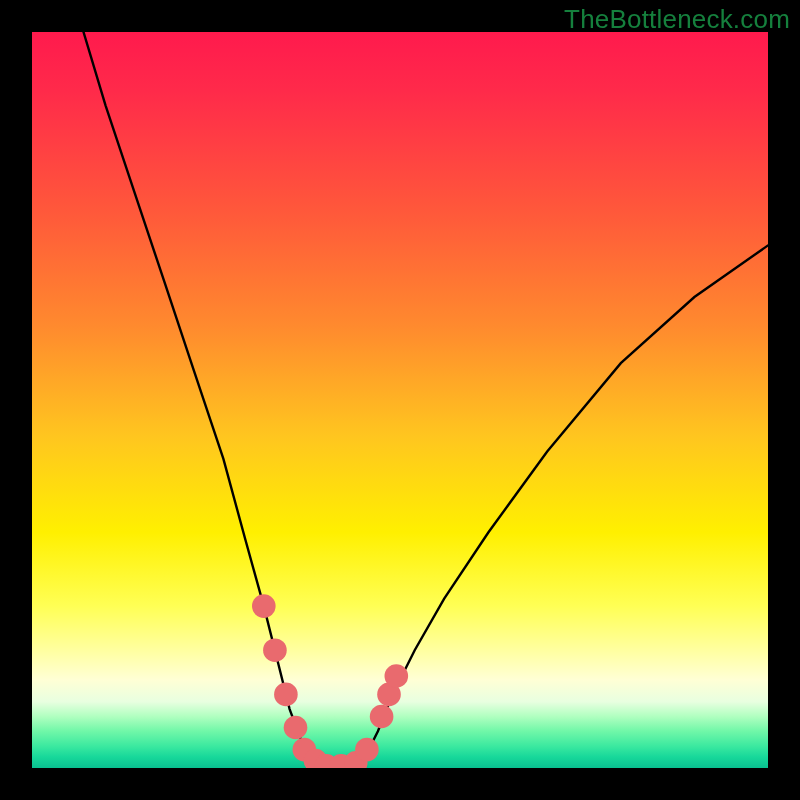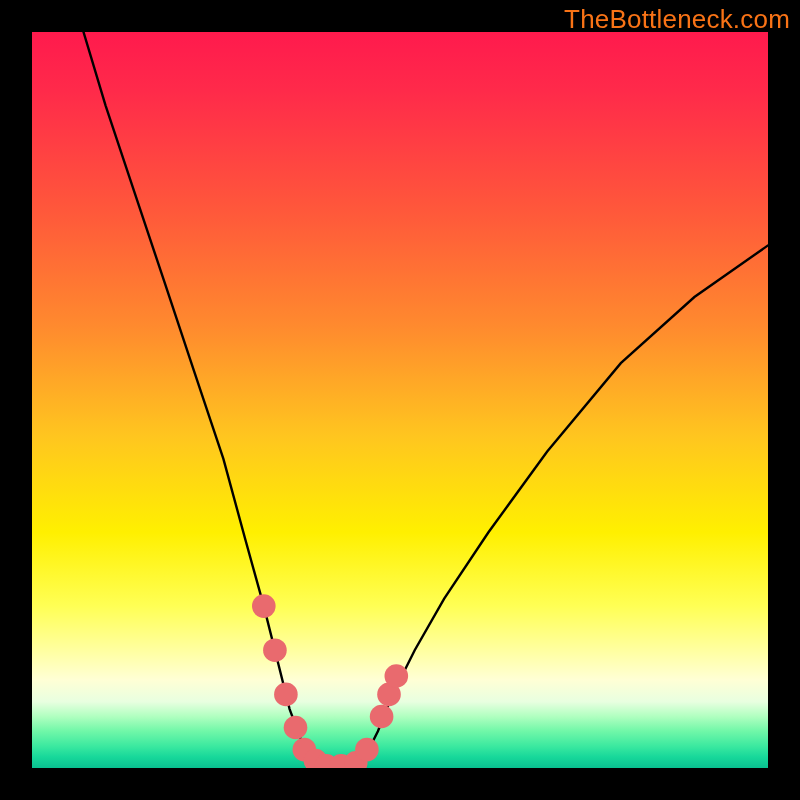--- a/index.html
+++ b/index.html
@@ -48,21 +48,21 @@
     );
   }
   .curve {
     position: absolute;
     inset: 0;
   }
   .watermark {
     position: absolute;
     top: 4px;
     right: 10px;
-    color: #f97316;
+    color: #15803d;
     font-size: 26px;
     letter-spacing: 0.2px;
   }
 </style>
 </head>
 <body>
 
 <div class="outer">
   <div class="watermark">TheBottleneck.com</div>
   <div class="plot-area">

